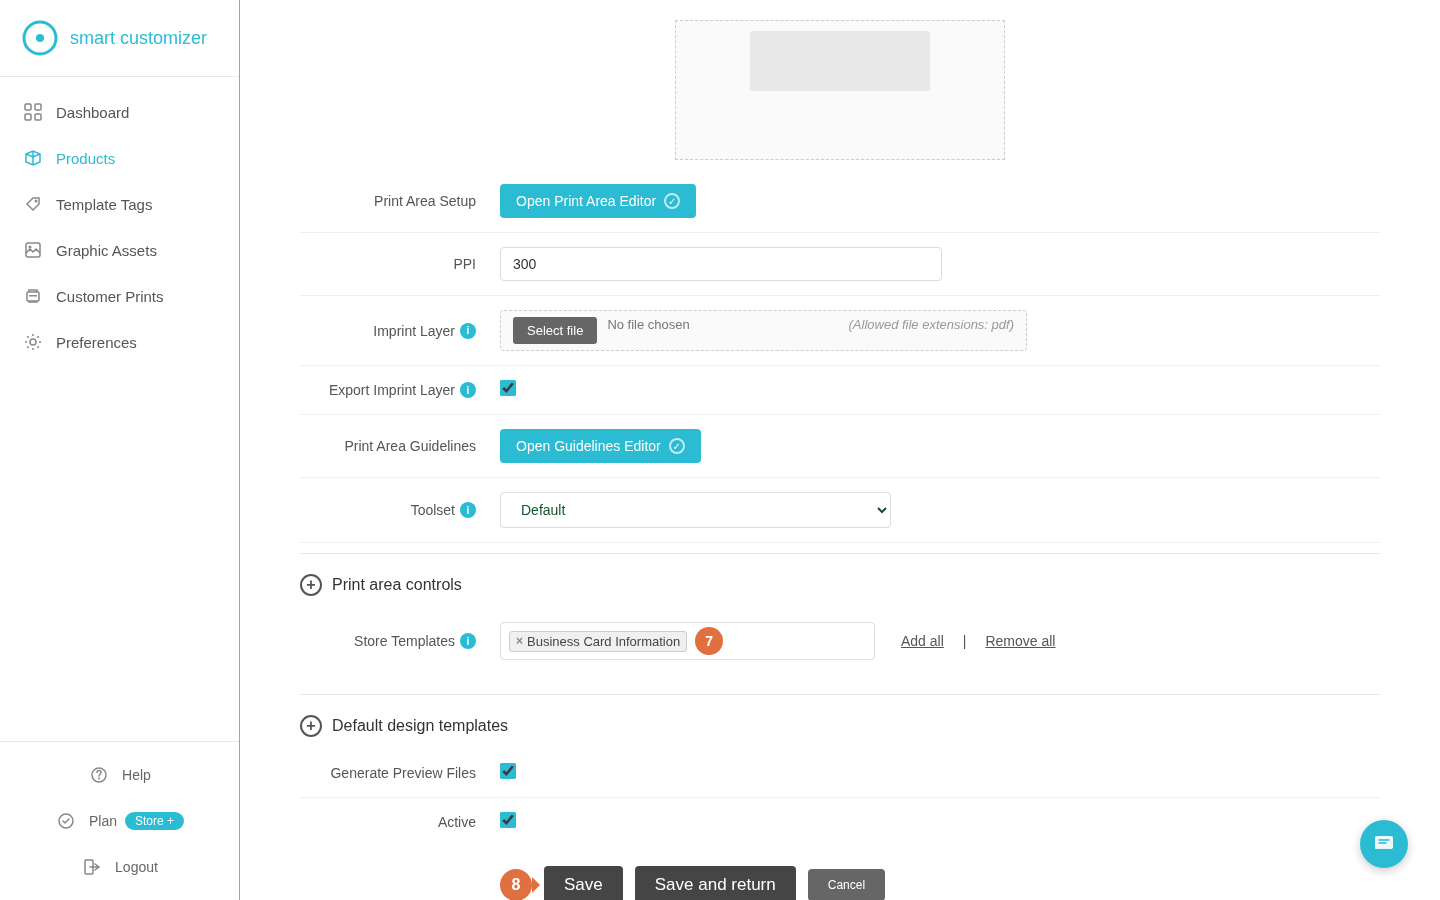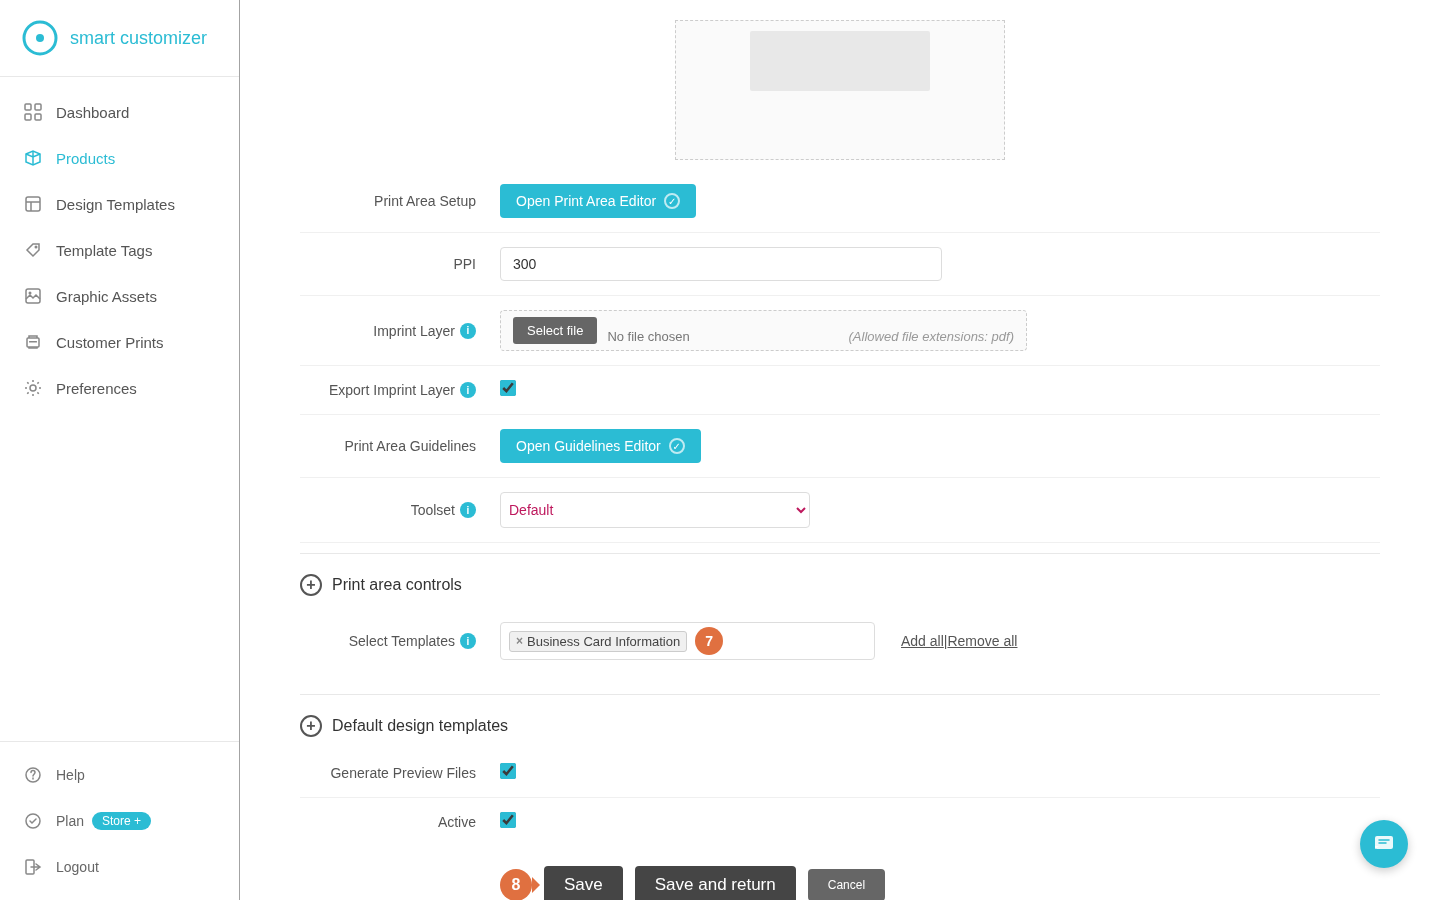--- a/index.html
+++ b/index.html
@@ -51,21 +51,21 @@
       margin-right: 12px;
       display: flex;
       align-items: center;
       justify-content: center;
       flex-shrink: 0;
     }
     .sidebar-bottom {
       border-top: 1px solid #e8e8e8;
       padding: 10px 0;
     }
-    .sidebar-bottom .nav-item { font-size: 14px; color: #666; }
+    .sidebar-bottom .nav-item { font-size: 14px; color: #666; justify-content: center; }
 
     
     .plan-badge {
       background: #2bbcd4;
       color: #fff;
       border-radius: 12px;
       padding: 2px 10px;
       font-size: 12px;
       margin-left: 8px;
     }
@@ -195,21 +195,21 @@
       padding: 8px 12px;
       font-size: 14px;
       width: 442px;
       outline: none;
       color: #333;
     }
 
     
     .file-input-area {
       display: flex;
-      align-items: flex-end;
+      align-items: flex-start;
       border: 1.5px dashed #ccc;
       border-radius: 4px;
       padding: 6px 12px;
       background: #fafafa;
       width: 527px;
       gap: 10px;
     }
     .btn-select-file {
       background: #666;
       color: #fff;
@@ -236,25 +236,25 @@
       width: 16px;
       height: 16px;
       accent-color: #2bbcd4;
       cursor: pointer;
     }
 
     
     .select-input {
       border: 1px solid #ddd;
       border-radius: 4px;
-      padding: 8px 4px;
+      padding: 8px 16px;
       font-size: 14px;
-      width: 310px;
+      width: 391px;
       outline: none;
-      color: #be185d;
+      color: #14532d;
       background: #fff;
       cursor: pointer;
       appearance: auto;
     }
 
     
     .section-header {
       display: flex;
       align-items: center;
       gap: 10px;
@@ -320,21 +320,21 @@
       display: flex;
       align-items: center;
       justify-content: center;
       font-size: 14px;
       font-weight: bold;
       margin-left: 4px;
     }
     .assign-links {
       display: flex;
       align-items: center;
-      gap: 0;
+      gap: 19px;
       margin-left: 16px;
       font-size: 14px;
       color: #555;
     }
     .assign-link {
       color: #555;
       text-decoration: underline;
       cursor: pointer;
       font-size: 14px;
     }
@@ -421,29 +421,20 @@
         <svg width="18" height="18" viewBox="0 0 18 18" fill="none">
             <path d="M2 5l7-3 7 3v8l-7 3-7-3V5z" stroke="#2bbcd4" stroke-width="1.5" fill="none"></path>
             <path d="M9 2v14M2 5l7 3 7-3" stroke="#2bbcd4" stroke-width="1.5"></path>
           </svg>
       </span>
       <span style="color:#2bbcd4;">Products</span>
     </div>
     <div class="nav-item">
       <span class="nav-icon">
         <svg width="18" height="18" viewBox="0 0 18 18" fill="none">
-            <rect x="2" y="2" width="14" height="14" rx="2" stroke="#888" stroke-width="1.5" fill="none"></rect>
-            <path d="M2 7h14M7 7v9" stroke="#888" stroke-width="1.5"></path>
-          </svg>
-      </span>
-      <span>Design Templates</span>
-    </div>
-    <div class="nav-item">
-      <span class="nav-icon">
-        <svg width="18" height="18" viewBox="0 0 18 18" fill="none">
             <path d="M3 9L9 3h6v6L9 15z" stroke="#888" stroke-width="1.5" fill="none"></path>
             <circle cx="12" cy="6" r="1.5" fill="#888"></circle>
           </svg>
       </span>
       <span>Template Tags</span>
     </div>
     <div class="nav-item">
       <span class="nav-icon">
         <svg width="18" height="18" viewBox="0 0 18 18" fill="none">
             <rect x="2" y="2" width="14" height="14" rx="2" stroke="#888" stroke-width="1.5" fill="none"></rect>
@@ -585,21 +576,21 @@
       </div>
     </div>
 
     <div class="section-header">
       <div class="section-header-icon">+</div>
       <span class="section-title">Print area controls</span>
     </div>
 
     <div class="form-row" style="border-bottom:none;">
       <div class="form-label">
-        <span>Select Templates</span>
+        <span>Store Templates</span>
         <span class="info-icon">i</span>
       </div>
       <div class="form-field" style="display:flex;align-items:center;gap:10px;">
         <div class="tag-input-area">
           <div class="tag">
             <span class="tag-remove">×</span>
             <span>Business Card Information</span>
           </div>
           <div class="tag-count-badge">7</div>
           <input type="text" style="border: none; outline: none; flex: 1 1 0%; min-width: 40px; font-size: 13px;">

